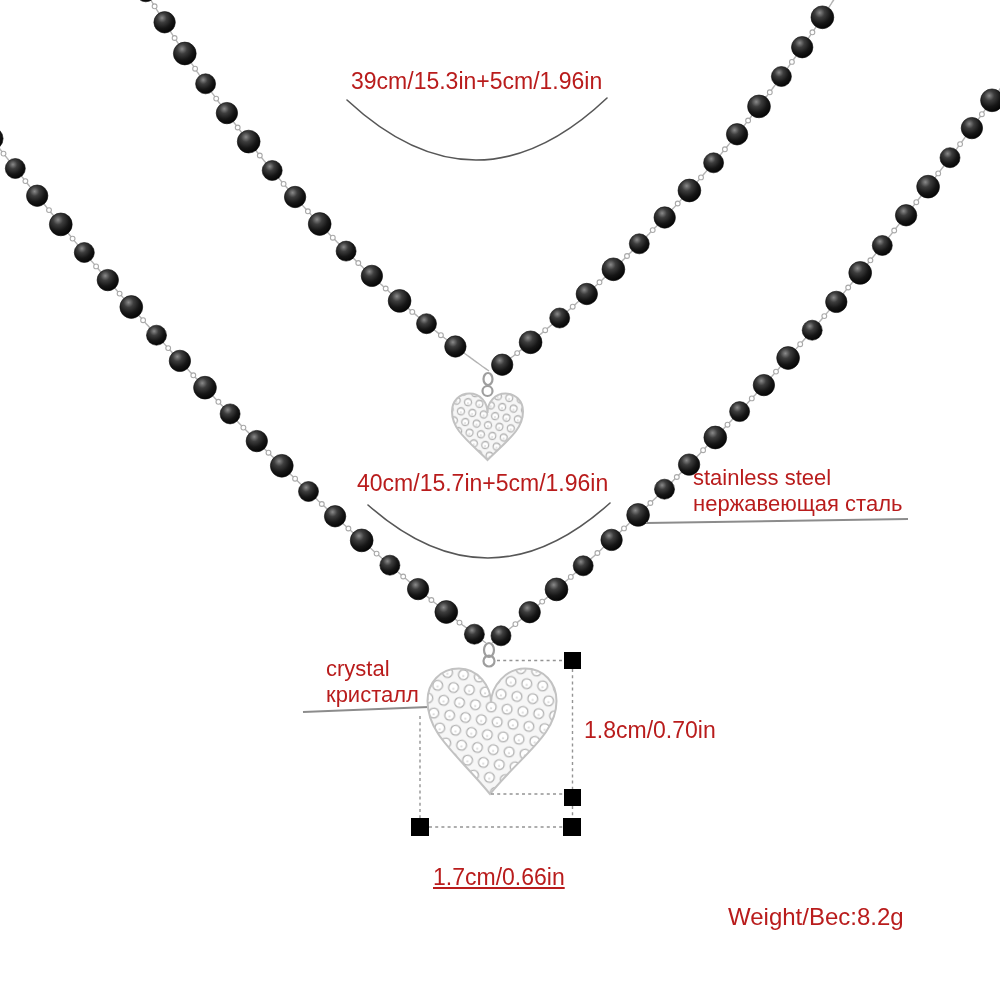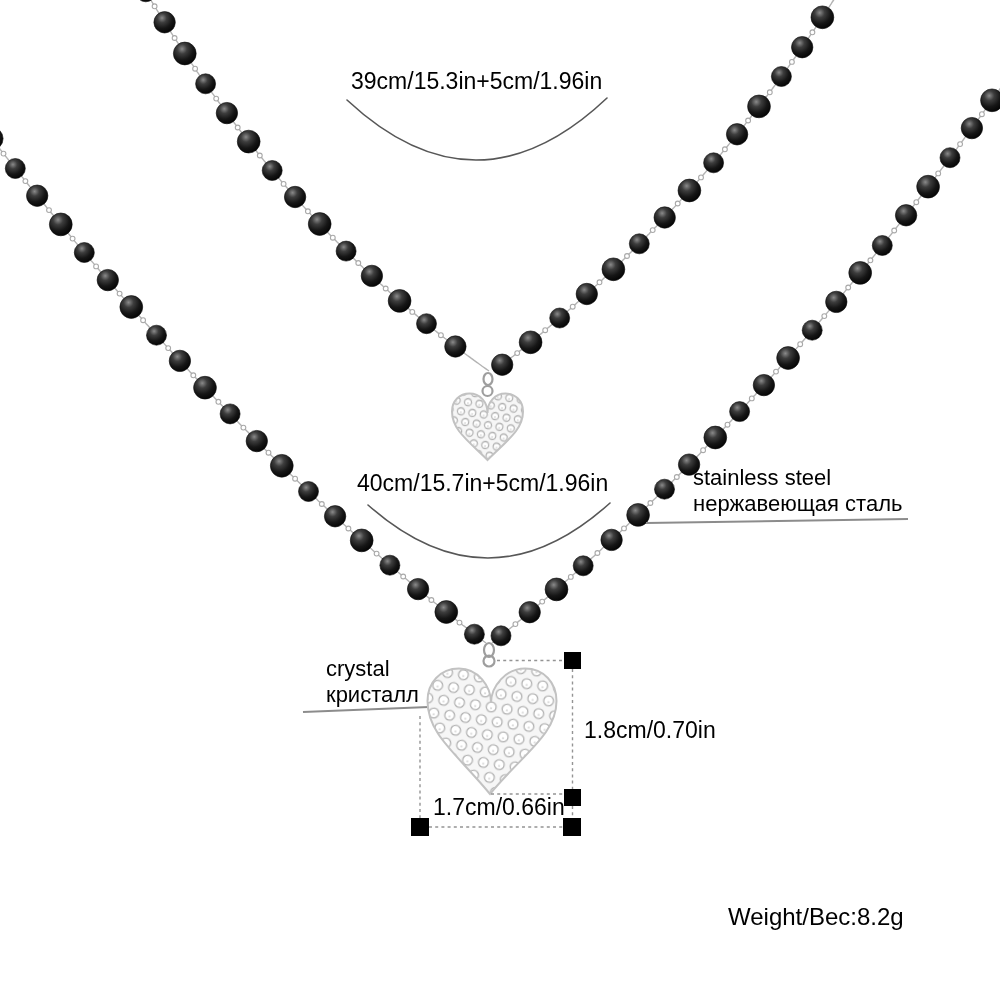--- a/index.html
+++ b/index.html
@@ -1,21 +1,21 @@
 <!DOCTYPE html>
 <html><head>
 <meta charset="utf-8">
 <style>
   html,body{margin:0;padding:0;background:#ffffff;}
   .stage{
     position:relative;width:1000px;height:1000px;background:#ffffff;
     overflow:hidden;font-family:"Liberation Sans", sans-serif;color:#1c1c1c;
   }
   .stage svg{position:absolute;left:0;top:0;}
-  .label{position:absolute;white-space:nowrap;color:#000000;}
+  .label{position:absolute;white-space:nowrap;color:#b91c1c;}
   .lbl-len{font-size:23px;}
   .lbl-two{font-size:22px;line-height:26px;}
   .lbl-dim{font-size:23px;}
   .lbl-weight{font-size:24px;}
   
   .wire{stroke:#b3b3b3;stroke-width:1.4;fill:none;}
   .loop{fill:#ffffff;stroke:#a9a9a9;stroke-width:1.1;}
   .bead{stroke:#0b0b0b;stroke-width:0.6;}
   .ring{fill:none;stroke:#9e9e9e;stroke-width:2.2;}
   .arc{stroke:#575757;stroke-width:1.6;fill:none;stroke-linecap:round;}
@@ -244,16 +244,16 @@
     <div>нержавеющая сталь</div>
   </div>
 
   <div class="label lbl-two" style="left:326px;top:656px;">
     <div>crystal</div>
     <div>кристалл</div>
   </div>
 
   <div class="label lbl-dim" style="left:584px;top:717px;text-align:center;">1.8cm/0.70in</div>
 
-  <div class="label lbl-dim" style="left:433px;top:794px;">1.7cm/0.66in</div>
+  <div class="label lbl-dim" style="left:433px;top:864px;text-decoration:underline;">1.7cm/0.66in</div>
 
   <div class="label lbl-weight" style="left:728px;top:903px;">Weight/Bec:8.2g</div>
 </div>
 
 </body></html>

